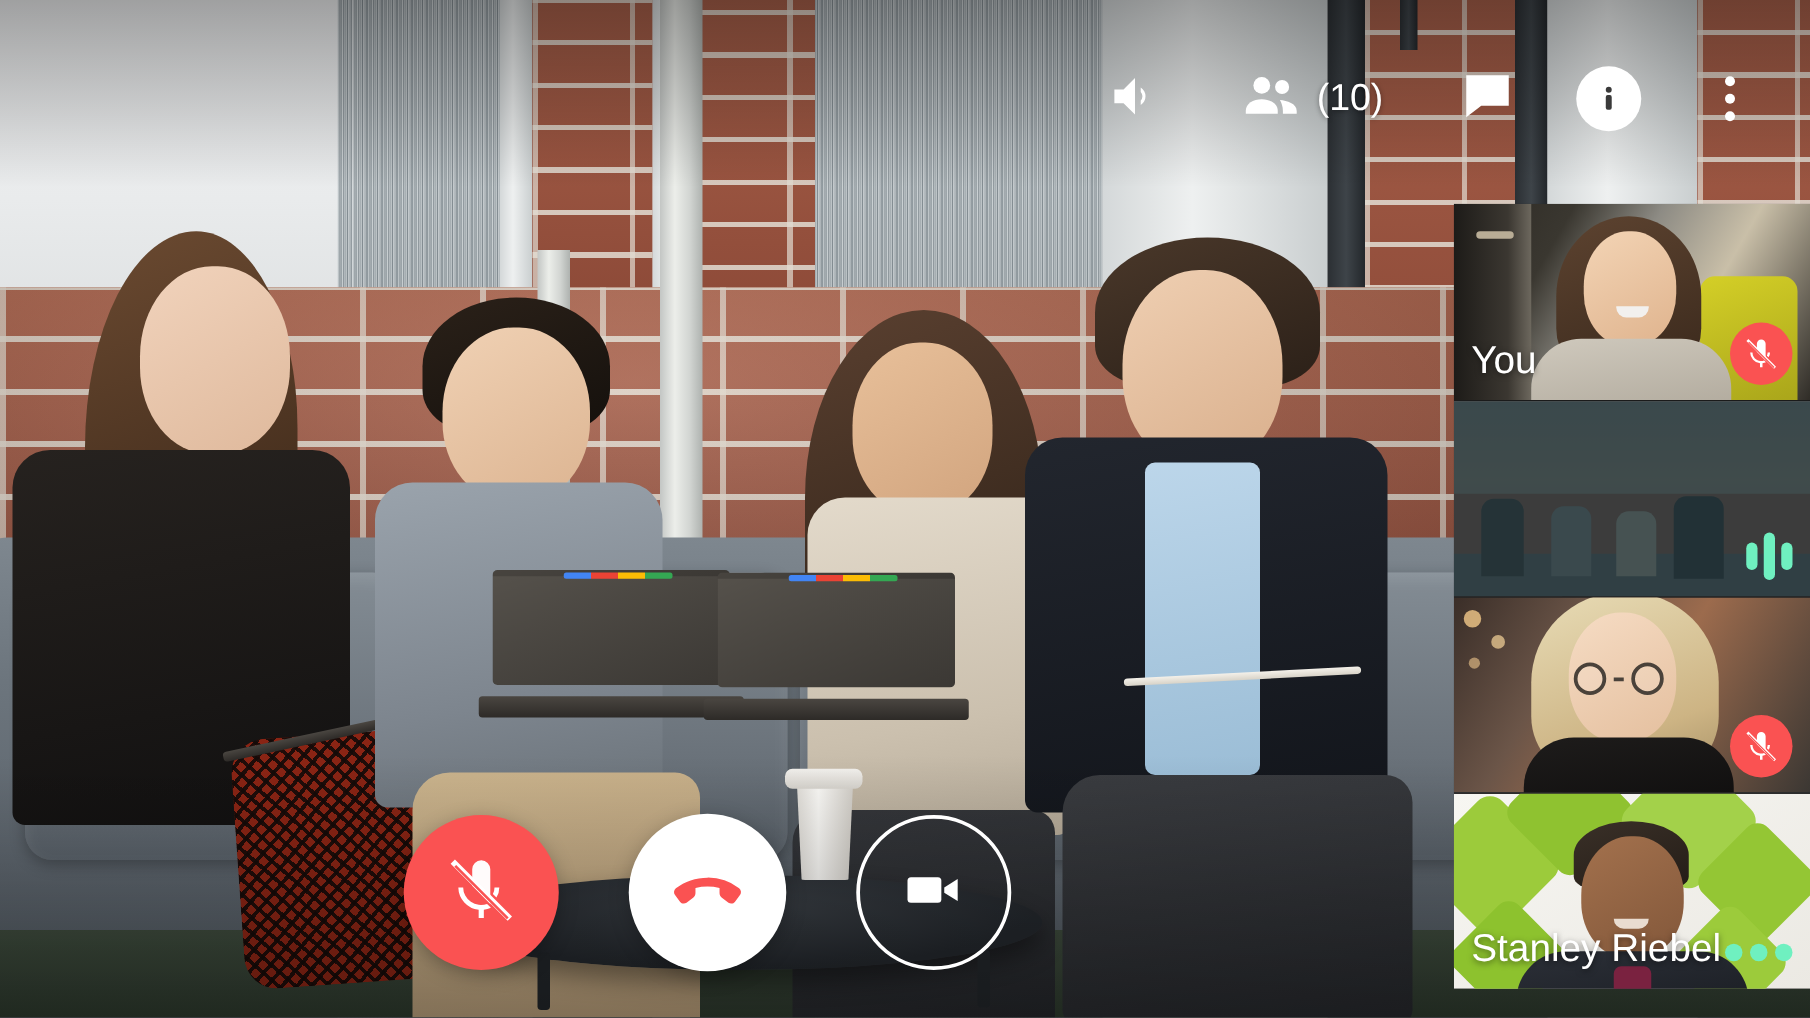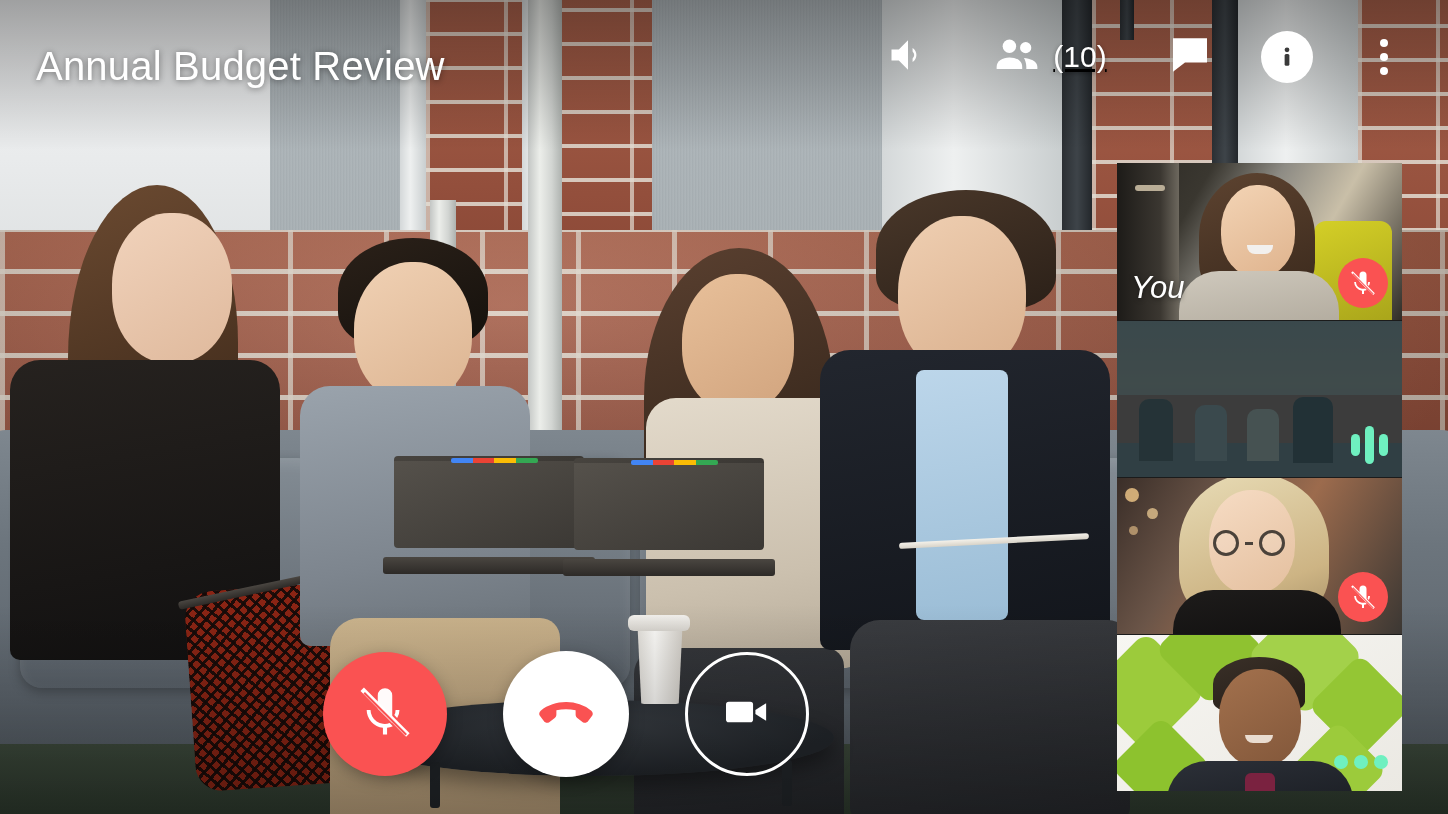--- a/index.html
+++ b/index.html
@@ -235,25 +235,24 @@
     left: 36px; top: 44px;
     font-size: 40px;
     font-weight: 300;
     color: #ffffff;
     letter-spacing: .2px;
     text-shadow: 0 1px 6px rgba(0,0,0,.45);
     white-space: nowrap;
   }
   .top-actions {
     position: absolute;
-    right: 24px; top: 26px;
+    right: 24px; top: 48px;
     display: flex;
     align-items: center;
     gap: 17px;
-    text-decoration: underline;
   }
   .top-btn {
     width: 80px;
     height: 62px;
     display: flex;
     align-items: center;
     justify-content: center;
     cursor: pointer;
     color: #fff;
   }
@@ -312,25 +311,24 @@
   }
   .ctrl-mute   { background: #fa5252; }
   .ctrl-hangup { background: #ffffff; width: 126px; height: 126px; }
   .ctrl-video  { background: transparent; border: 3px solid #ffffff; box-shadow: none; }
 
   
   .sidebar {
     position: absolute;
     right: 0;
     top: 163px;
-    width: 331px;
+    width: 285px;
     height: 630px;
     z-index: 25;
     overflow: hidden;
-    font-style: italic;
   }
   .thumb {
     position: relative;
     width: 285px;
     height: 157px;
     overflow: hidden;
     cursor: pointer;
     background: #2a2a2a;
   }
   .thumb + .thumb { border-top: 1px solid rgba(0,0,0,.35); }
@@ -518,21 +516,20 @@
       <div class="cup"></div>
       <div class="cup-lid"></div>
 
       <div class="top-scrim"></div>
       <div class="bottom-scrim"></div>
     </div>
   </div>
 
   <div class="topbar">
 
-    <div class="call-title">Annual Budget Review</div>
 
     <div class="top-actions">
 
       <div class="top-btn">
         <span>
           <svg width="44" height="44" viewBox="0 0 24 24" fill="#fff">
             <path d="M3 9v6h4l5 5V4L7 9H3z"></path>
             <path d="M14.5 8.2a4.5 4.5 0 0 1 0 7.6v-1.9a2.8 2.8 0 0 0 0-3.8V8.2z"></path>
             <path d="M16.3 5.4a7.6 7.6 0 0 1 0 13.2v-1.8a5.9 5.9 0 0 0 0-9.6V5.4z" opacity="0"></path>
           </svg>
@@ -698,20 +695,21 @@
         <div style="position:absolute;left:206px;top:34px;width:74px;height:74px;background:#94c634;transform:rotate(45deg);border-radius:12px;"></div>
         <div style="position:absolute;left:8px;top:96px;width:72px;height:72px;background:#8dc22e;transform:rotate(45deg);border-radius:12px;"></div>
         <div style="position:absolute;left:186px;top:100px;width:70px;height:70px;background:#9ccb3b;transform:rotate(45deg);border-radius:12px;"></div>
 
         <div class="tb-hair" style="left:96px;top:22px;width:92px;height:54px;background:linear-gradient(160deg,#3a3028,#241d17);border-radius:50% 50% 18% 18%;"></div>
         <div class="tb-face" style="left:102px;top:34px;width:82px;height:98px;background:linear-gradient(150deg,#a3714d,#82573a);"></div>
         <div style="position:absolute;left:128px;top:100px;width:28px;height:8px;background:#e9dcd0;border-radius:0 0 8px 8px;"></div>
         <div class="tb-body" style="left:50px;top:126px;width:186px;height:48px;background:linear-gradient(170deg,#2c3038,#1a1d23);"></div>
         <div style="position:absolute;left:128px;top:138px;width:30px;height:34px;background:#7a2240;border-radius:6px;"></div>
       </div>
+      <div class="thumb-label">Stanley Riebel</div>
       <div class="thumb-badge" style="bottom:22px;">
         <span class="eq-dots">
           <span></span>
           <span></span>
           <span></span>
         </span>
       </div>
     </div>
 
   </div>

